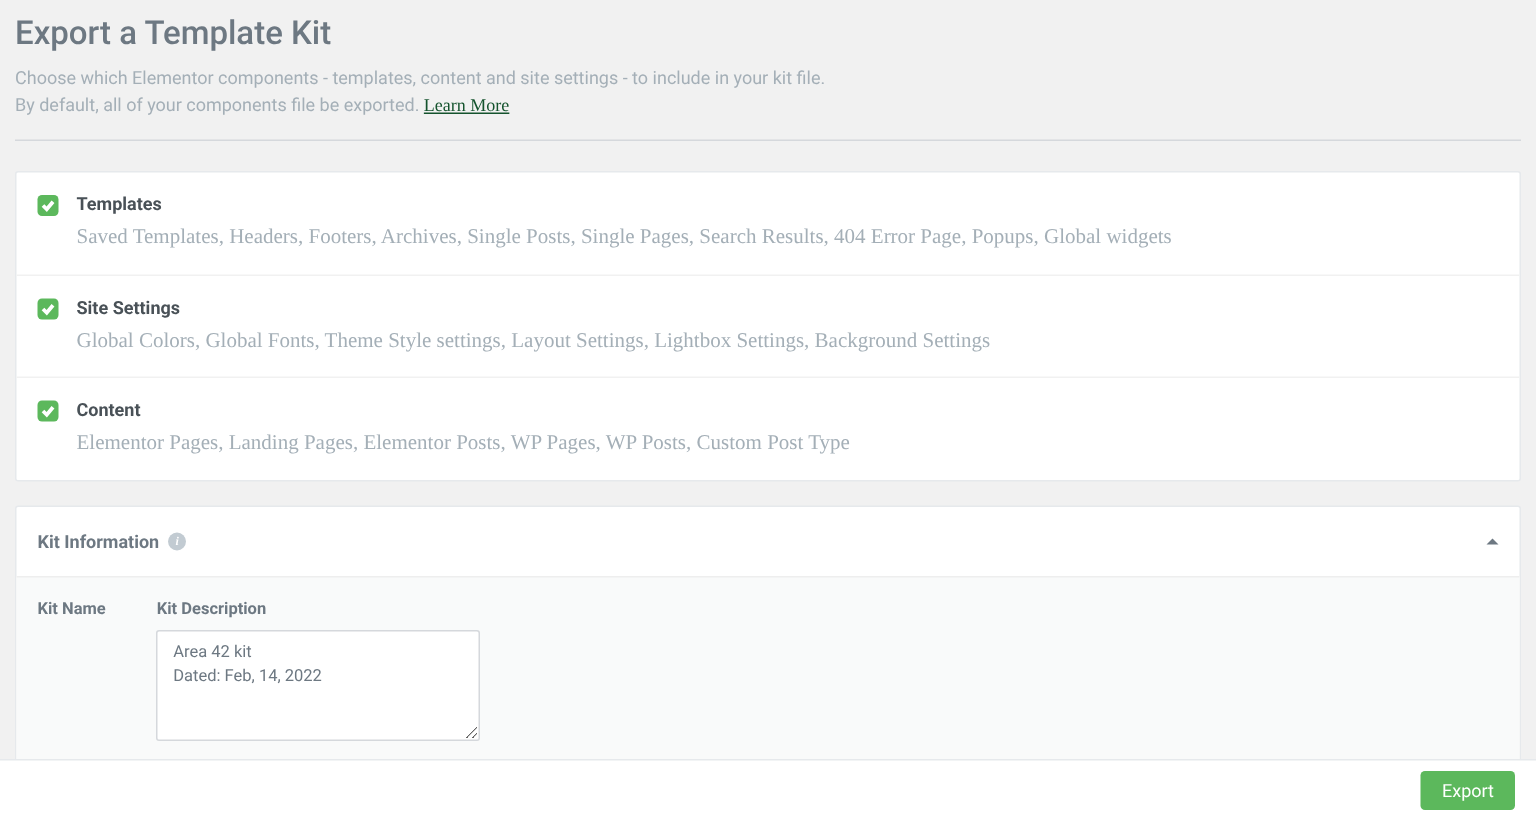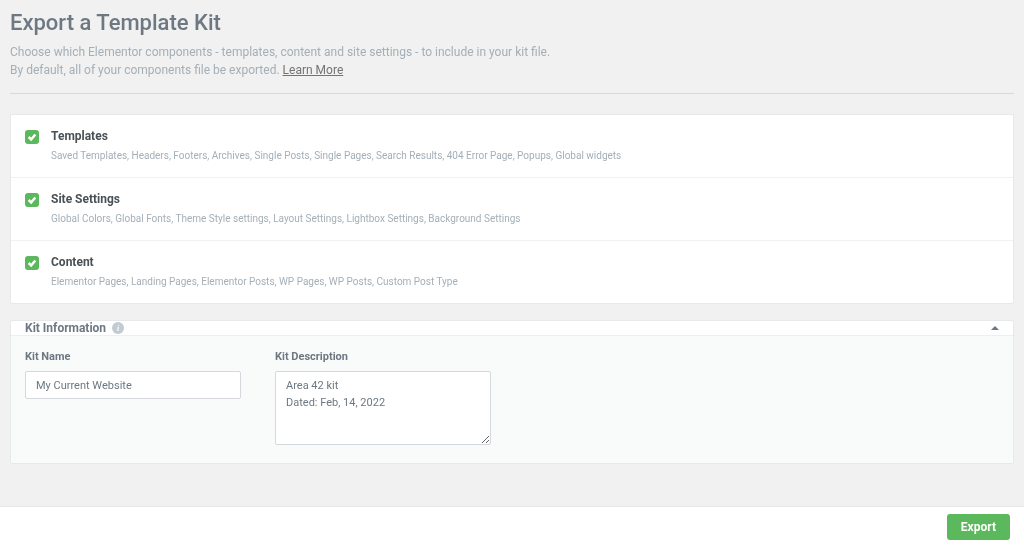--- a/index.html
+++ b/index.html
@@ -24,22 +24,23 @@
       font-weight: 500;
       color: #6d7882;
       margin-bottom: 8px;
     }
     .page-desc {
       font-size: 12px;
       color: #a4afb7;
       line-height: 1.5;
     }
     .learn-more {
-      color: #737373;
+      color: #14532d;
       text-decoration: underline;
+      font-family: Liberation Serif, serif;
     }
     .export-sections {
       background: #fff;
       border: 1px solid #e6e9ec;
       border-radius: 2px;
       margin-bottom: 16px;
     }
     .export-section-row {
       display: flex;
       align-items: flex-start;
@@ -71,31 +72,32 @@
     .section-text {
       flex: 1;
     }
     .section-title {
       font-size: 12px;
       font-weight: 700;
       color: #495157;
       margin-bottom: 6px;
     }
     .section-desc {
-      font-size: 10px;
+      font-size: 14px;
       color: #a4afb7;
       line-height: 1.4;
+      font-family: Liberation Serif, serif;
     }
     .kit-info-panel {
       background: #fff;
       border: 1px solid #e6e9ec;
       border-radius: 2px;
     }
     .kit-info-header {
-      padding: 0 14px;
+      padding: 16px 14px;
       display: flex;
       align-items: center;
       justify-content: space-between;
       cursor: pointer;
     }
     .kit-info-header-left {
       display: flex;
       align-items: center;
       gap: 6px;
     }
@@ -179,21 +181,21 @@
       justify-content: flex-end;
       padding: 0 14px;
     }
     .export-btn {
       background: #5cb85c;
       color: #fff;
       border: none;
       border-radius: 3px;
       padding: 6px 14px;
       font-size: 12px;
-      font-weight: 700;
+      font-weight: 400;
       cursor: pointer;
       font-family: inherit;
     }
   </style>
 </head>
 <body>
 
 <div class="page-container">
   <div class="page-header">
     <h1 class="page-title">Export a Template Kit</h1>
@@ -244,21 +246,20 @@
     <div class="kit-info-header">
       <div class="kit-info-header-left">
         <span class="kit-info-title">Kit Information</span>
         <span class="info-icon">i</span>
       </div>
       <span class="caret-up"></span>
     </div>
     <div class="kit-info-body">
       <div class="field-group">
         <label class="field-label">Kit Name</label>
-        <input type="text" class="text-input" value="My Current Website" style="">
       </div>
       <div class="field-group">
         <label class="field-label">Kit Description</label>
         <textarea class="textarea-input" id="kit-desc-ta" style="">Area 42 kit
 Dated: Feb, 14, 2022</textarea>
       </div>
     </div>
   </div>
 </div>
 

